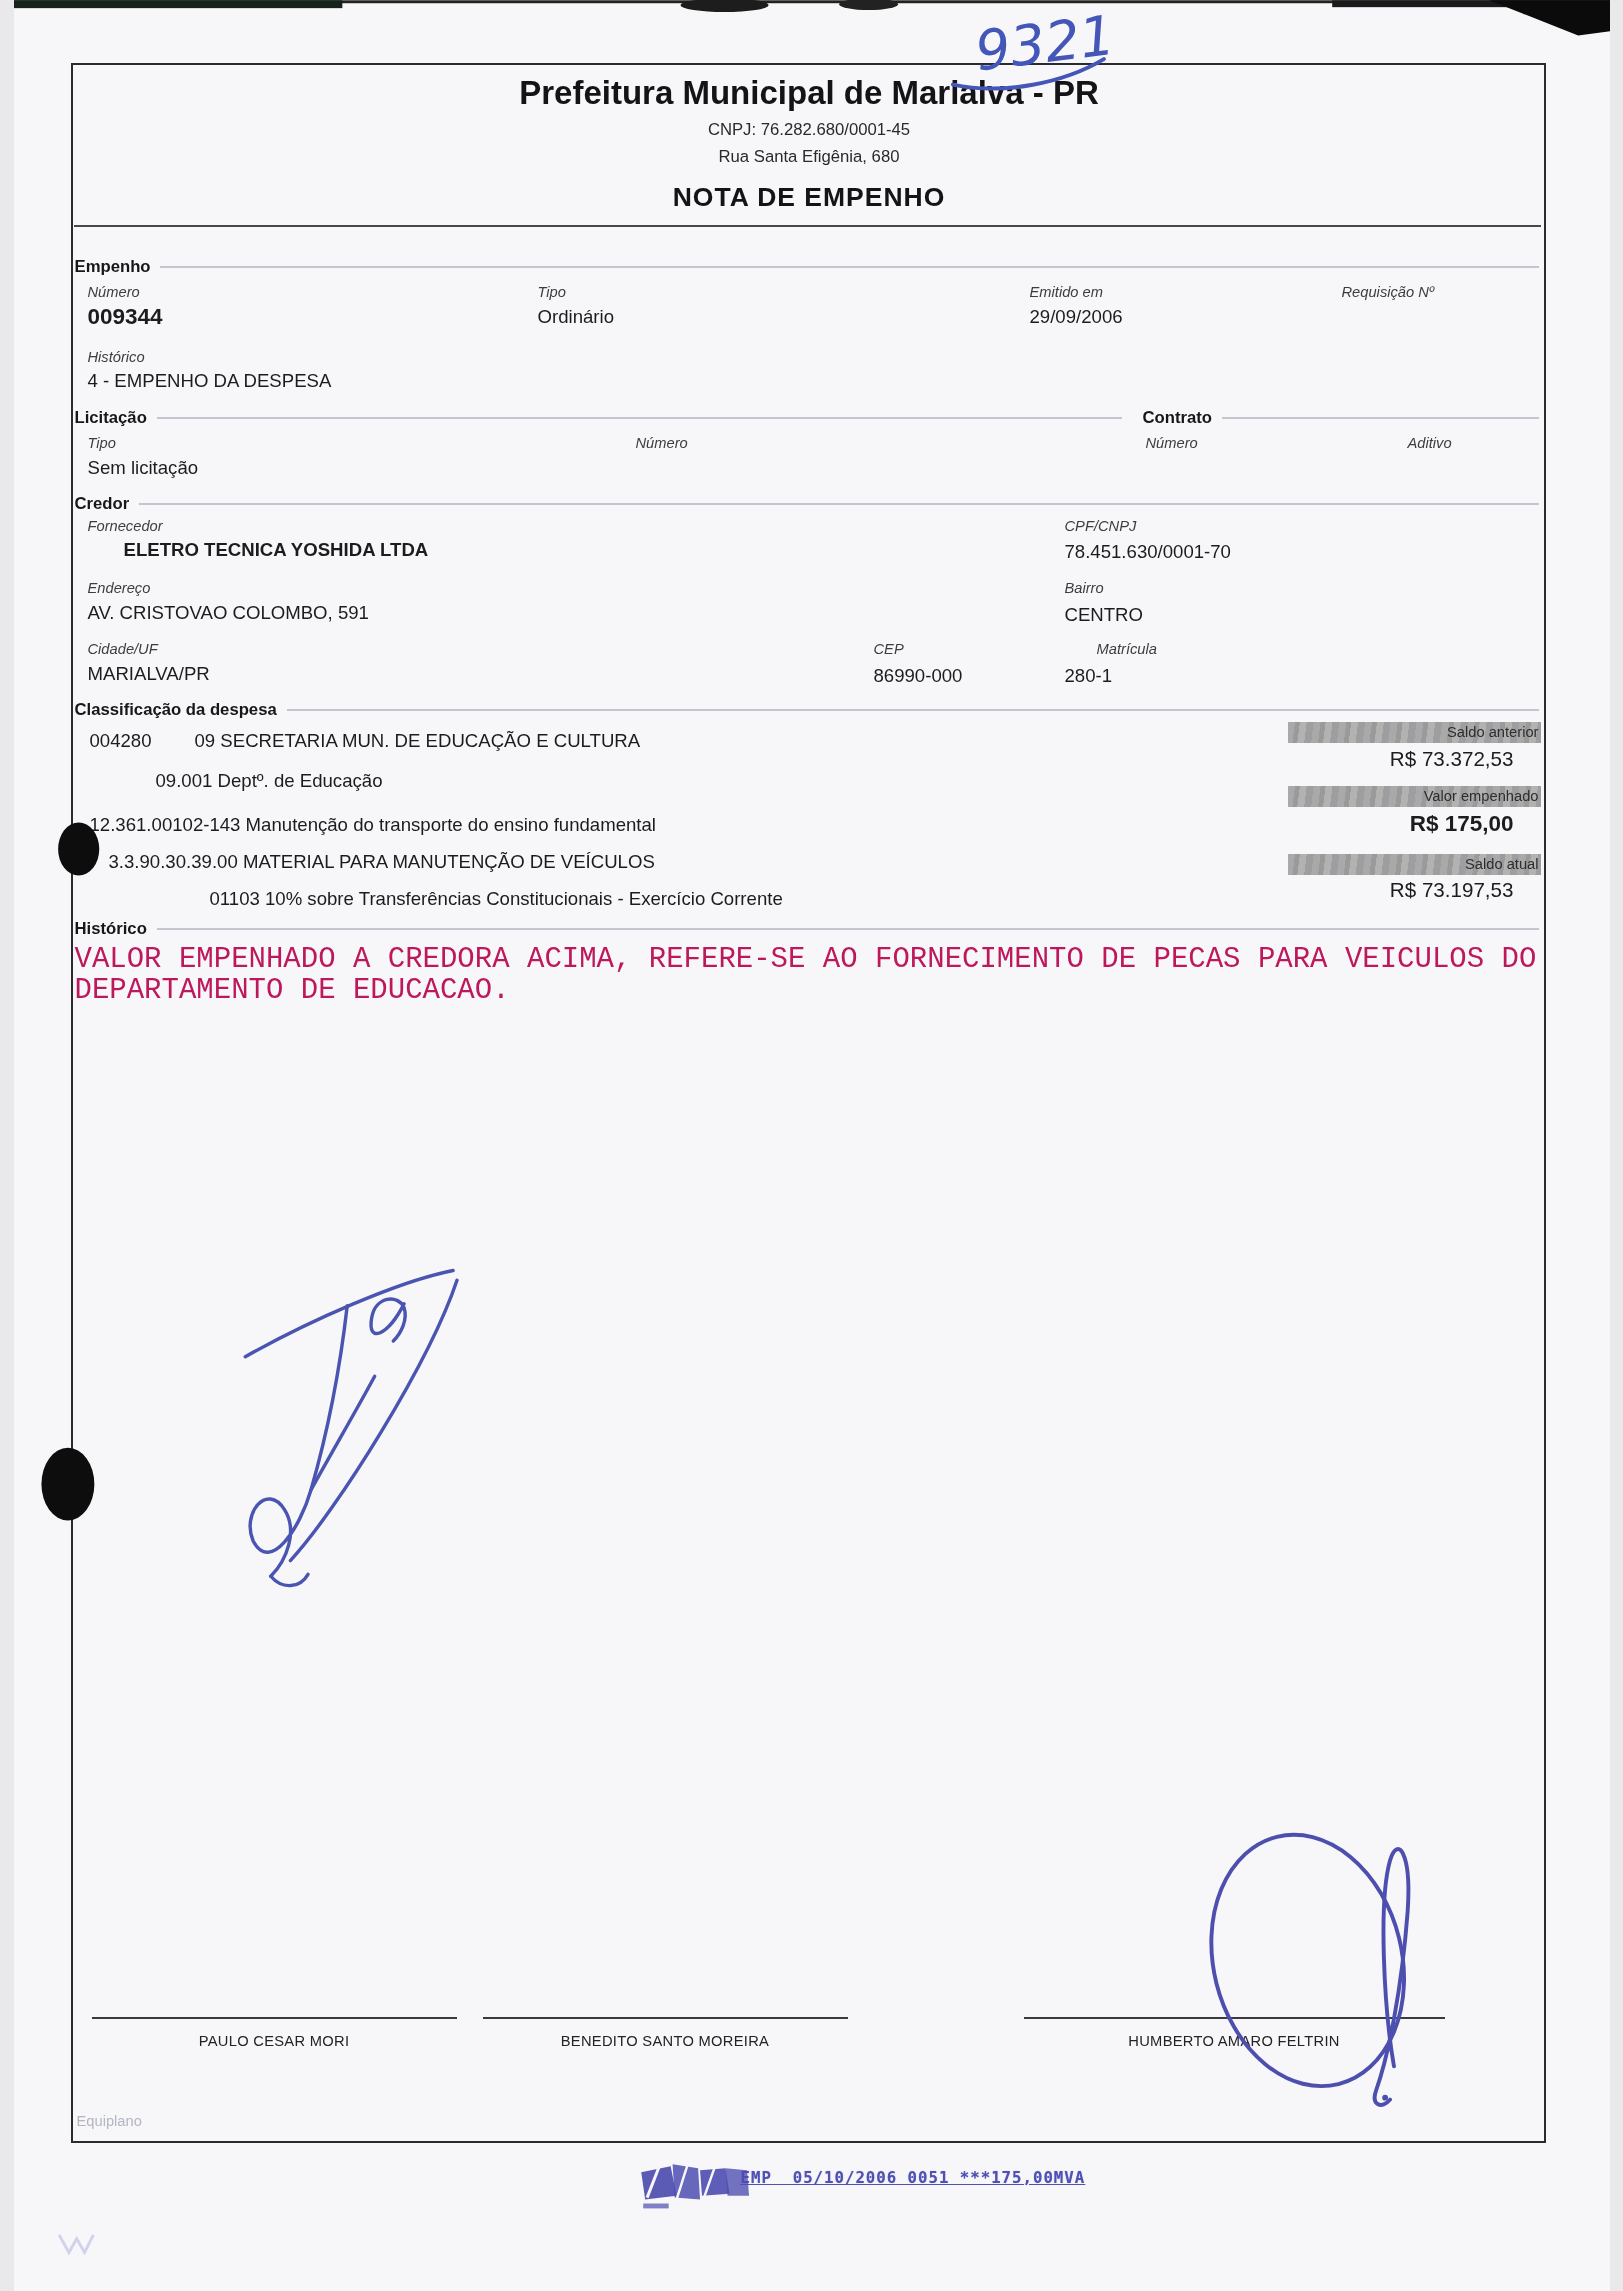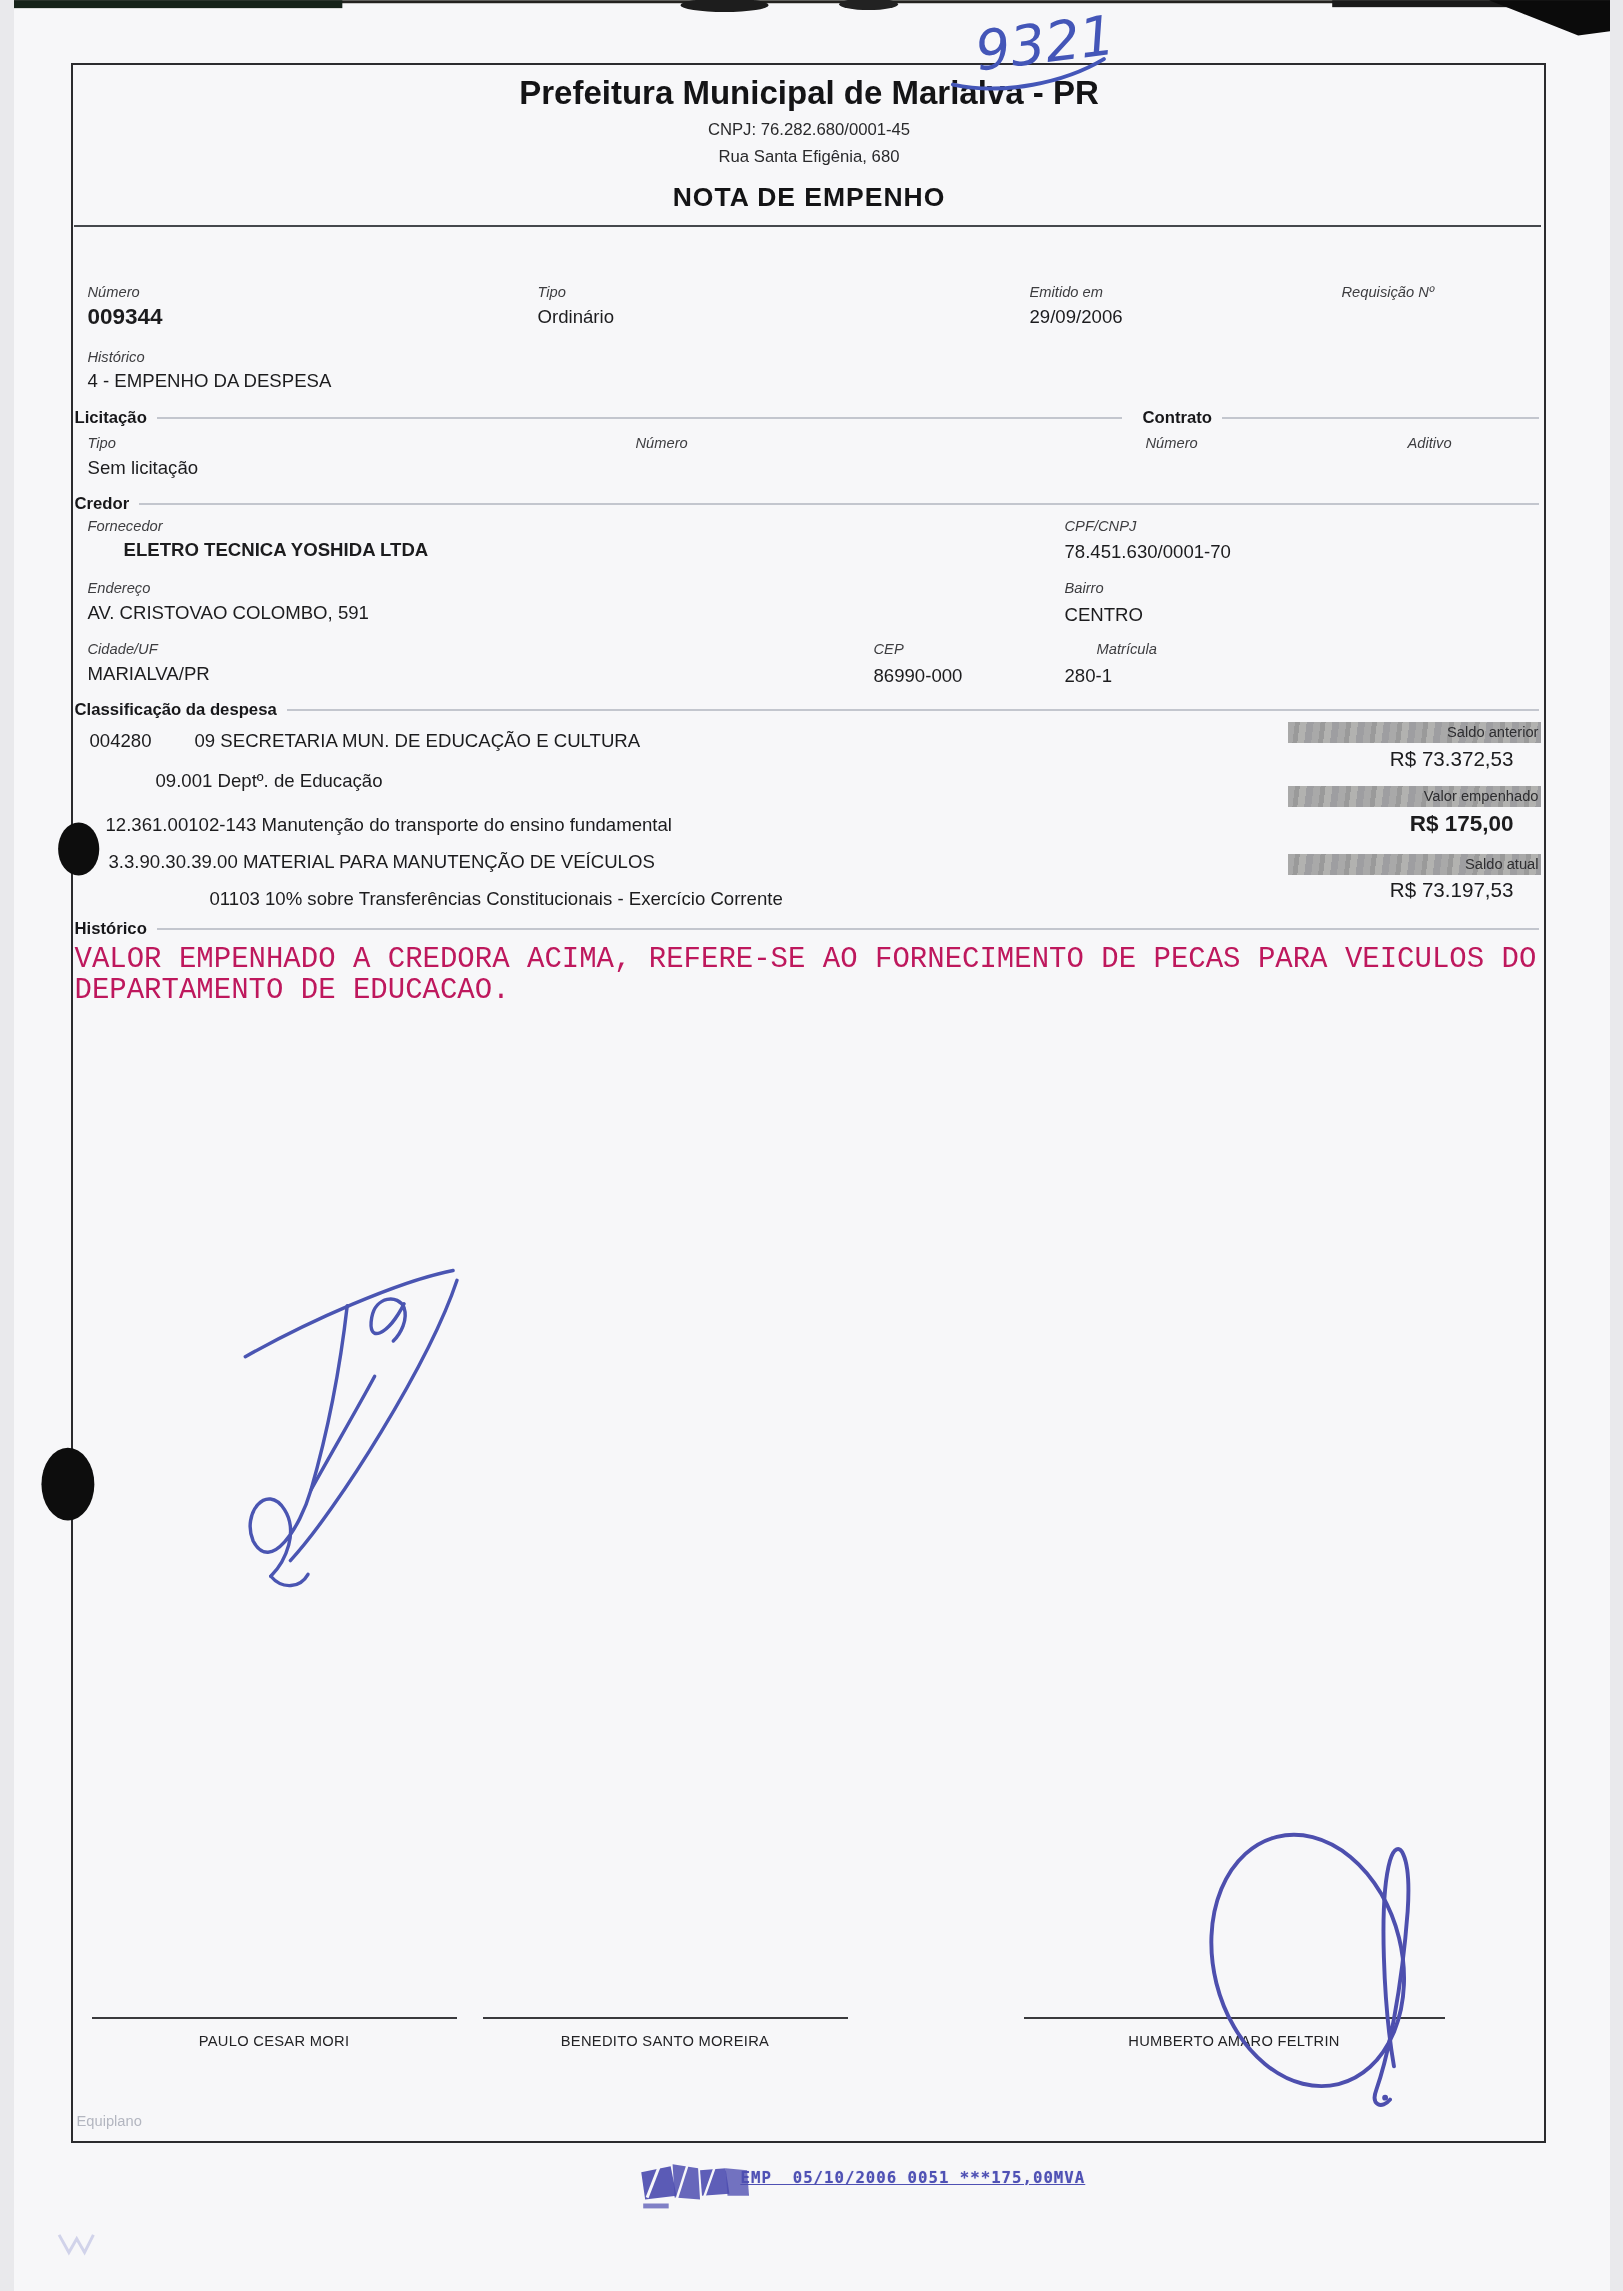--- a/index.html
+++ b/index.html
@@ -62,20 +62,24 @@
 <div class="scan">
 
   <div class="doc-border"></div>
 
   <div class="hdr title">Prefeitura Municipal de Marialva - PR</div>
   <div class="hdr cnpj">CNPJ: 76.282.680/0001-45</div>
   <div class="hdr addr">Rua Santa Efigênia, 680</div>
   <div class="hdr doctitle">NOTA DE EMPENHO</div>
   <div class="main-divider"></div>
 
+  <div class="sec" style="left:61px; top:257px; width:1464px;">
+    <span class="sec-t">Empenho</span>
+    <span class="sec-line"></span>
+  </div>
   <div class="lbl" style="left:74px;  top:284px;">Número</div>
   <div class="val big" style="left:74px; top:304px;">009344</div>
   <div class="lbl" style="left:524px; top:284px;">Tipo</div>
   <div class="val" style="left:524px; top:306px;">Ordinário</div>
   <div class="lbl" style="left:1016px; top:284px;">Emitido em</div>
   <div class="val" style="left:1016px; top:306px;">29/09/2006</div>
   <div class="lbl" style="left:1328px; top:284px;">Requisição Nº</div>
   <div class="lbl" style="left:74px;  top:349px;">Histórico</div>
   <div class="val" style="left:74px;  top:370px;">4 - EMPENHO DA DESPESA</div>
 
@@ -113,21 +117,21 @@
   <div class="lbl" style="left:1051px; top:641px;margin-left:32px;">Matrícula</div>
   <div class="val" style="left:1051px; top:665px;">280-1</div>
 
   <div class="sec" style="left:61px; top:700px; width:1464px;">
     <span class="sec-t">Classificação da despesa</span>
     <span class="sec-line"></span>
   </div>
   <div class="val" style="left:76px;  top:730px;">004280</div>
   <div class="val" style="left:181px; top:730px;">09 SECRETARIA MUN. DE EDUCAÇÃO E CULTURA</div>
   <div class="val" style="left:142px; top:770px;">09.001 Deptº. de Educação</div>
-  <div class="val" style="left:76px;  top:814px;margin-left:16px;">12.361.00102-143 Manutenção do transporte do ensino fundamental</div>
+  <div class="val" style="left:76px;  top:814px;">12.361.00102-143 Manutenção do transporte do ensino fundamental</div>
   <div class="val" style="left:95px;  top:851px;">3.3.90.30.39.00 MATERIAL PARA MANUTENÇÃO DE VEÍCULOS</div>
   <div class="val" style="left:196px; top:888px;">01103 10% sobre Transferências Constitucionais - Exercício Corrente</div>
 
   <div class="vbar" style="top:722px;">
     <span>Saldo anterior</span>
   </div>
   <div class="vval" style="top:747px;">R$ 73.372,53</div>
   <div class="vbar" style="top:786px;">
     <span>Valor empenhado</span>
   </div>

